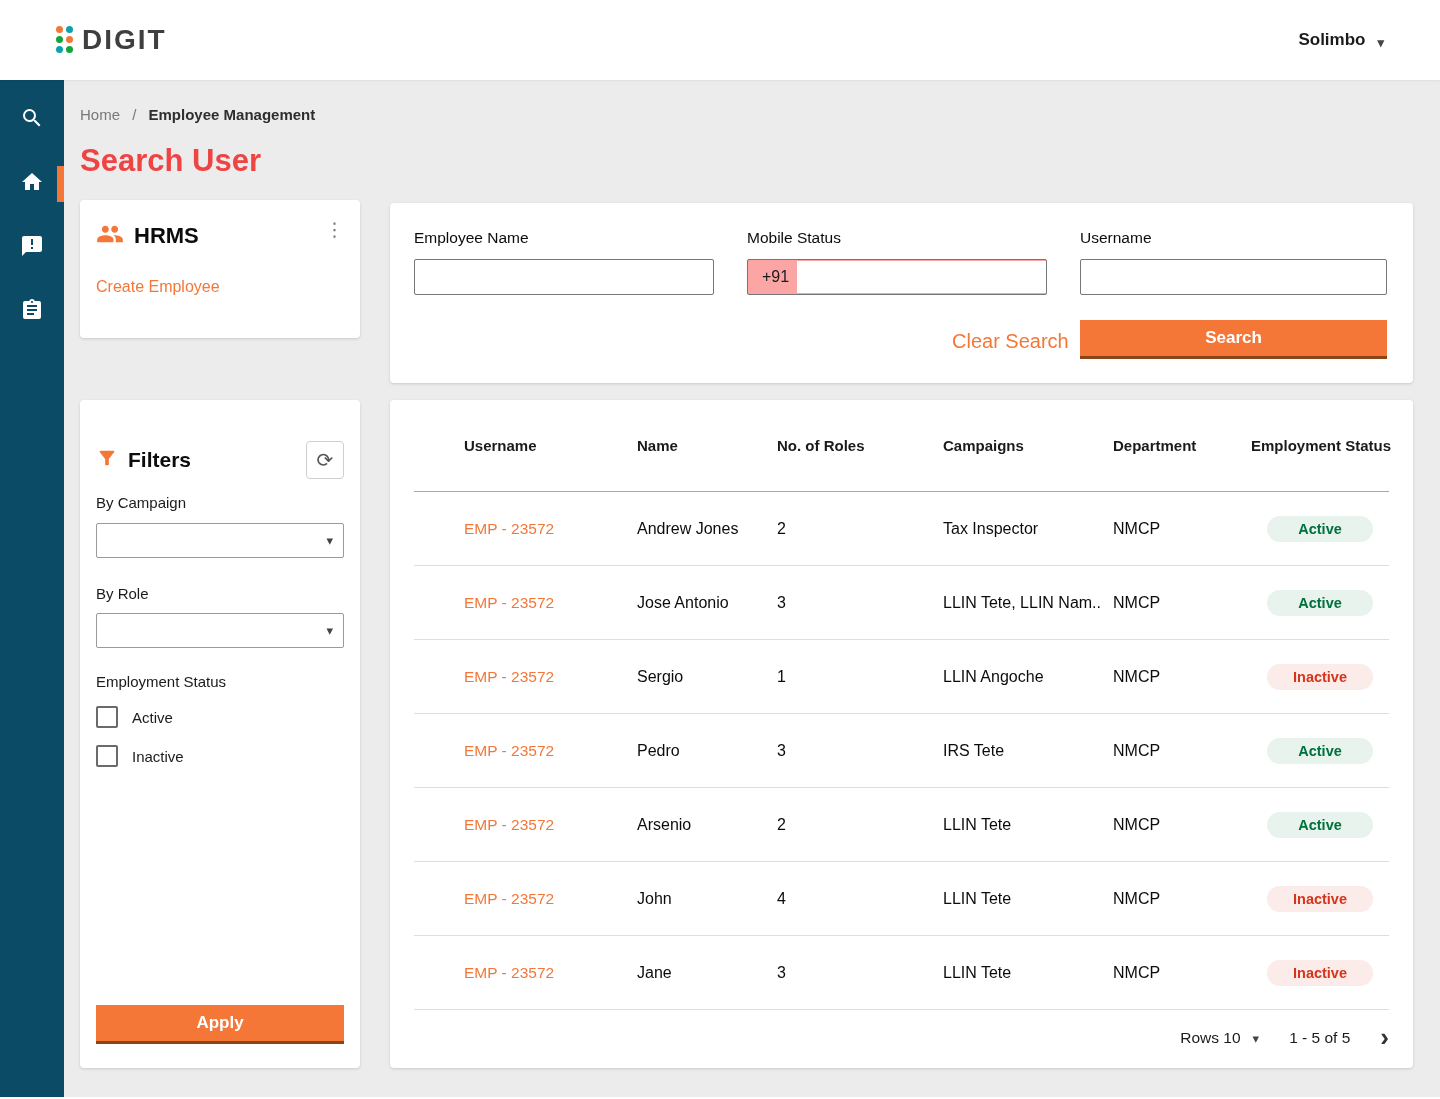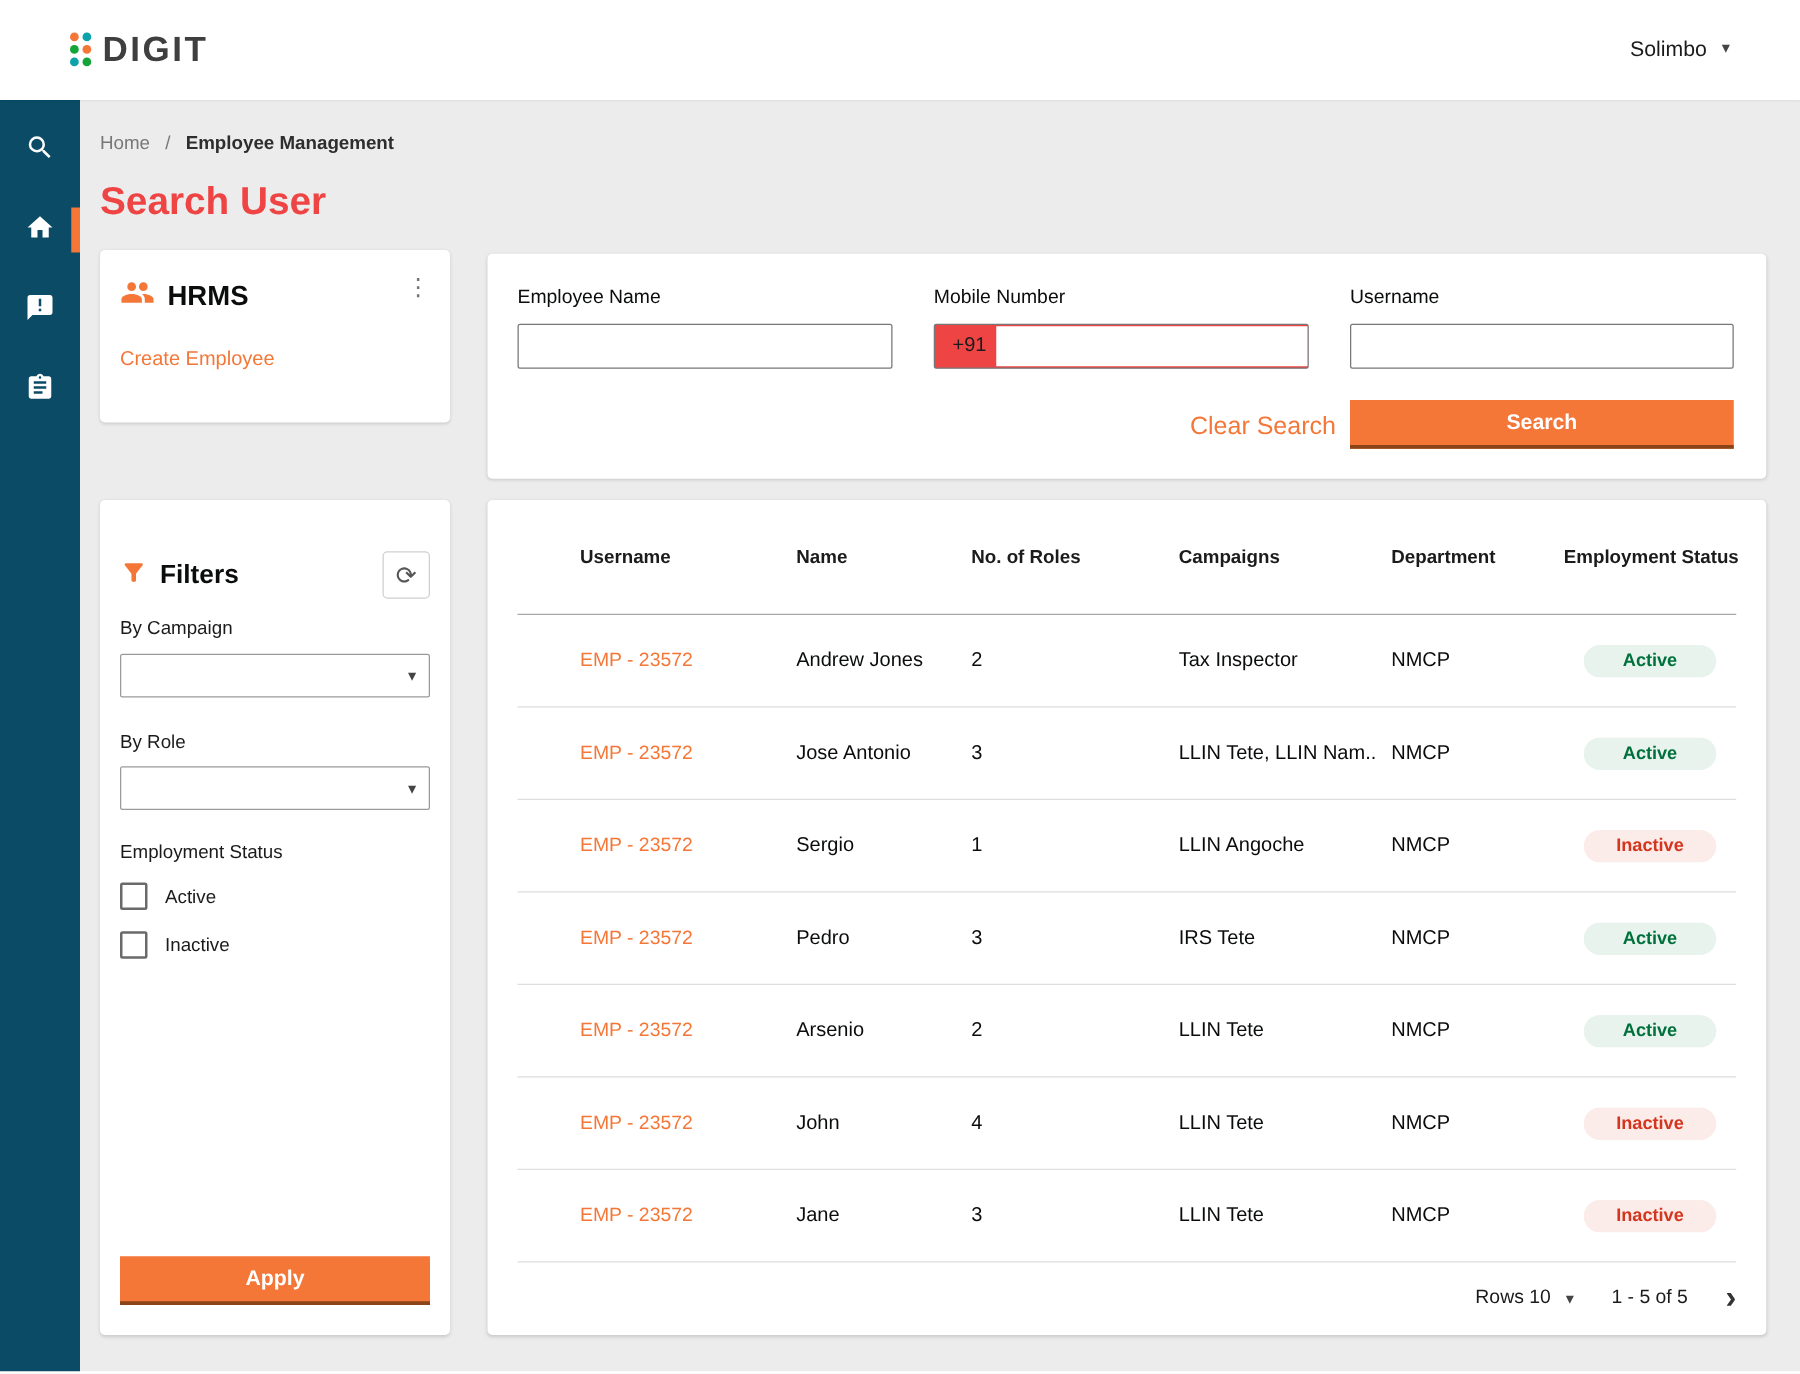--- a/index.html
+++ b/index.html
@@ -18,21 +18,21 @@
     display:flex; align-items:center; justify-content:space-between;
     padding:0 56px;
     box-shadow:0 1px 2px rgba(0,0,0,0.06);
   }
   .logo { display:flex; align-items:center; gap:8px; }
   .logo-dots { display:grid; grid-template-columns:8px 8px; grid-auto-rows:8px; gap:2px; }
   .logo-dots span { width:7px; height:7px; border-radius:50%; display:block; }
   .d1{background:#f47738;} .d2{background:#0ba3a9;} .d3{background:#13a538;}
   .d4{background:#f47738;} .d5{background:#0ba3a9;} .d6{background:#13a538;}
   .logo-text { font-size:28px; font-weight:700; letter-spacing:2px; color:#3f3f3f; }
-  .user-menu { display:flex; align-items:flex-start; gap:12px; cursor:pointer; margin-right:0; }
+  .user-menu { display:flex; align-items:flex-end; gap:12px; cursor:pointer; margin-right:0;font-weight:bold; }
   .user-menu .name { font-size:17px; color:#1b1b1b; }
   .user-menu .caret { font-size:13px; color:#444; }
 
   
   .sidebar {
     position:absolute; top:80px; left:0; width:64px; height:1017px;
     background:#0b4b66; z-index:4;
     display:flex; flex-direction:column; align-items:center; padding-top:8px;
   }
   .side-item {
@@ -106,21 +106,21 @@
   .search-card { left:390px; top:203px; width:1023px; height:180px; }
   .field { position:absolute; top:26px; }
   .f1 { left:24px; width:300px; }
   .f2 { left:357px; width:300px; }
   .f3 { left:690px; width:307px; }
   .field label { display:block; font-size:15.5px; color:#0b0c0c; margin-bottom:12px; }
   .text-input {
     width:100%; height:36px; border:1px solid #767676; border-radius:2px;
     font-size:16px; padding:0 10px; font-family:"Liberation Sans", sans-serif;
   }
-  .prefix-input { display:flex; align-items:center; width:100%; height:36px; border:1px solid #767676; border-radius:2px; background:#ef4444; }
+  .prefix-input { display:flex; align-items:center; width:100%; height:36px; border:1px solid #767676; border-radius:2px; background:#fca5a5; }
   .prefix-input .prefix { padding:0 8px 0 14px; font-size:16px; color:#1b1b1b; }
   .prefix-input input { border:none; outline:none; flex:1; height:32px; font-size:16px; min-width:0; font-family:"Liberation Sans", sans-serif; }
   .clear-link { position:absolute; left:562px; top:127px; color:#f47738; font-size:20px; cursor:pointer; }
   .search-btn { position:absolute; left:690px; top:117px; width:307px; height:39px; }
 
   
   .table-card { left:390px; top:400px; width:1023px; height:668px; }
   .table-wrap { margin:0 24px; }
   .trow {
     display:grid;
@@ -221,21 +221,21 @@
   <span class="kebab">⋮</span>
   <span class="create-link">Create Employee</span>
 </div>
 
 <div class="card search-card">
   <div class="field f1">
     <label>Employee Name</label>
     <input class="text-input" type="text" value="" style="">
   </div>
   <div class="field f2">
-    <label>Mobile Number</label>
+    <label>Mobile Status</label>
     <div class="prefix-input">
       <span class="prefix">+91</span>
       <input type="text" value="" style="">
     </div>
   </div>
   <div class="field f3">
     <label>Username</label>
     <input class="text-input" type="text" value="" style="">
   </div>
   <span class="clear-link">Clear Search</span>

